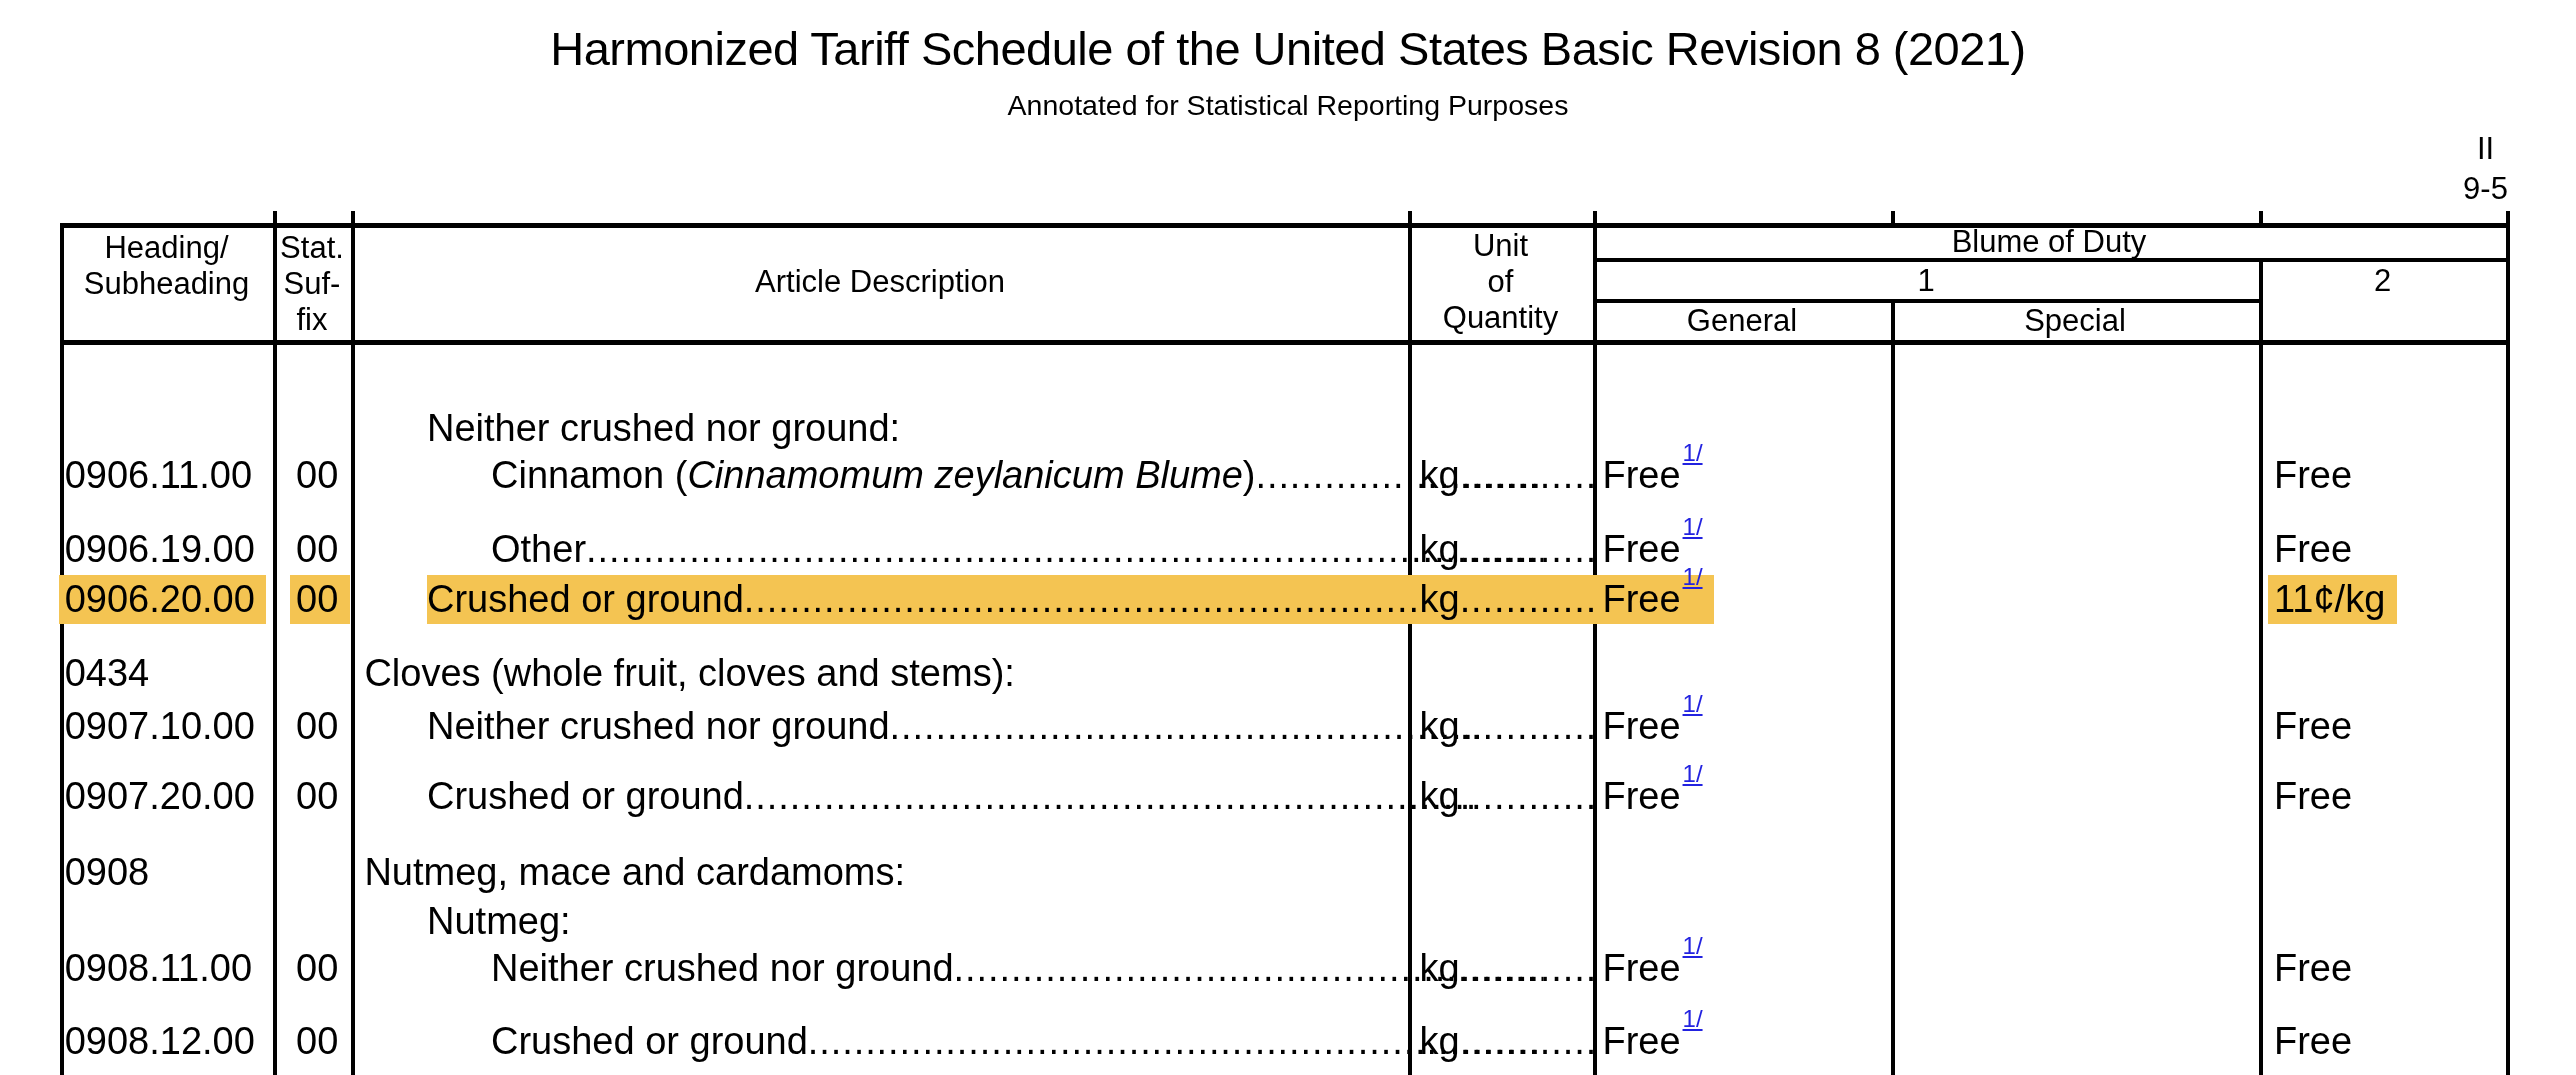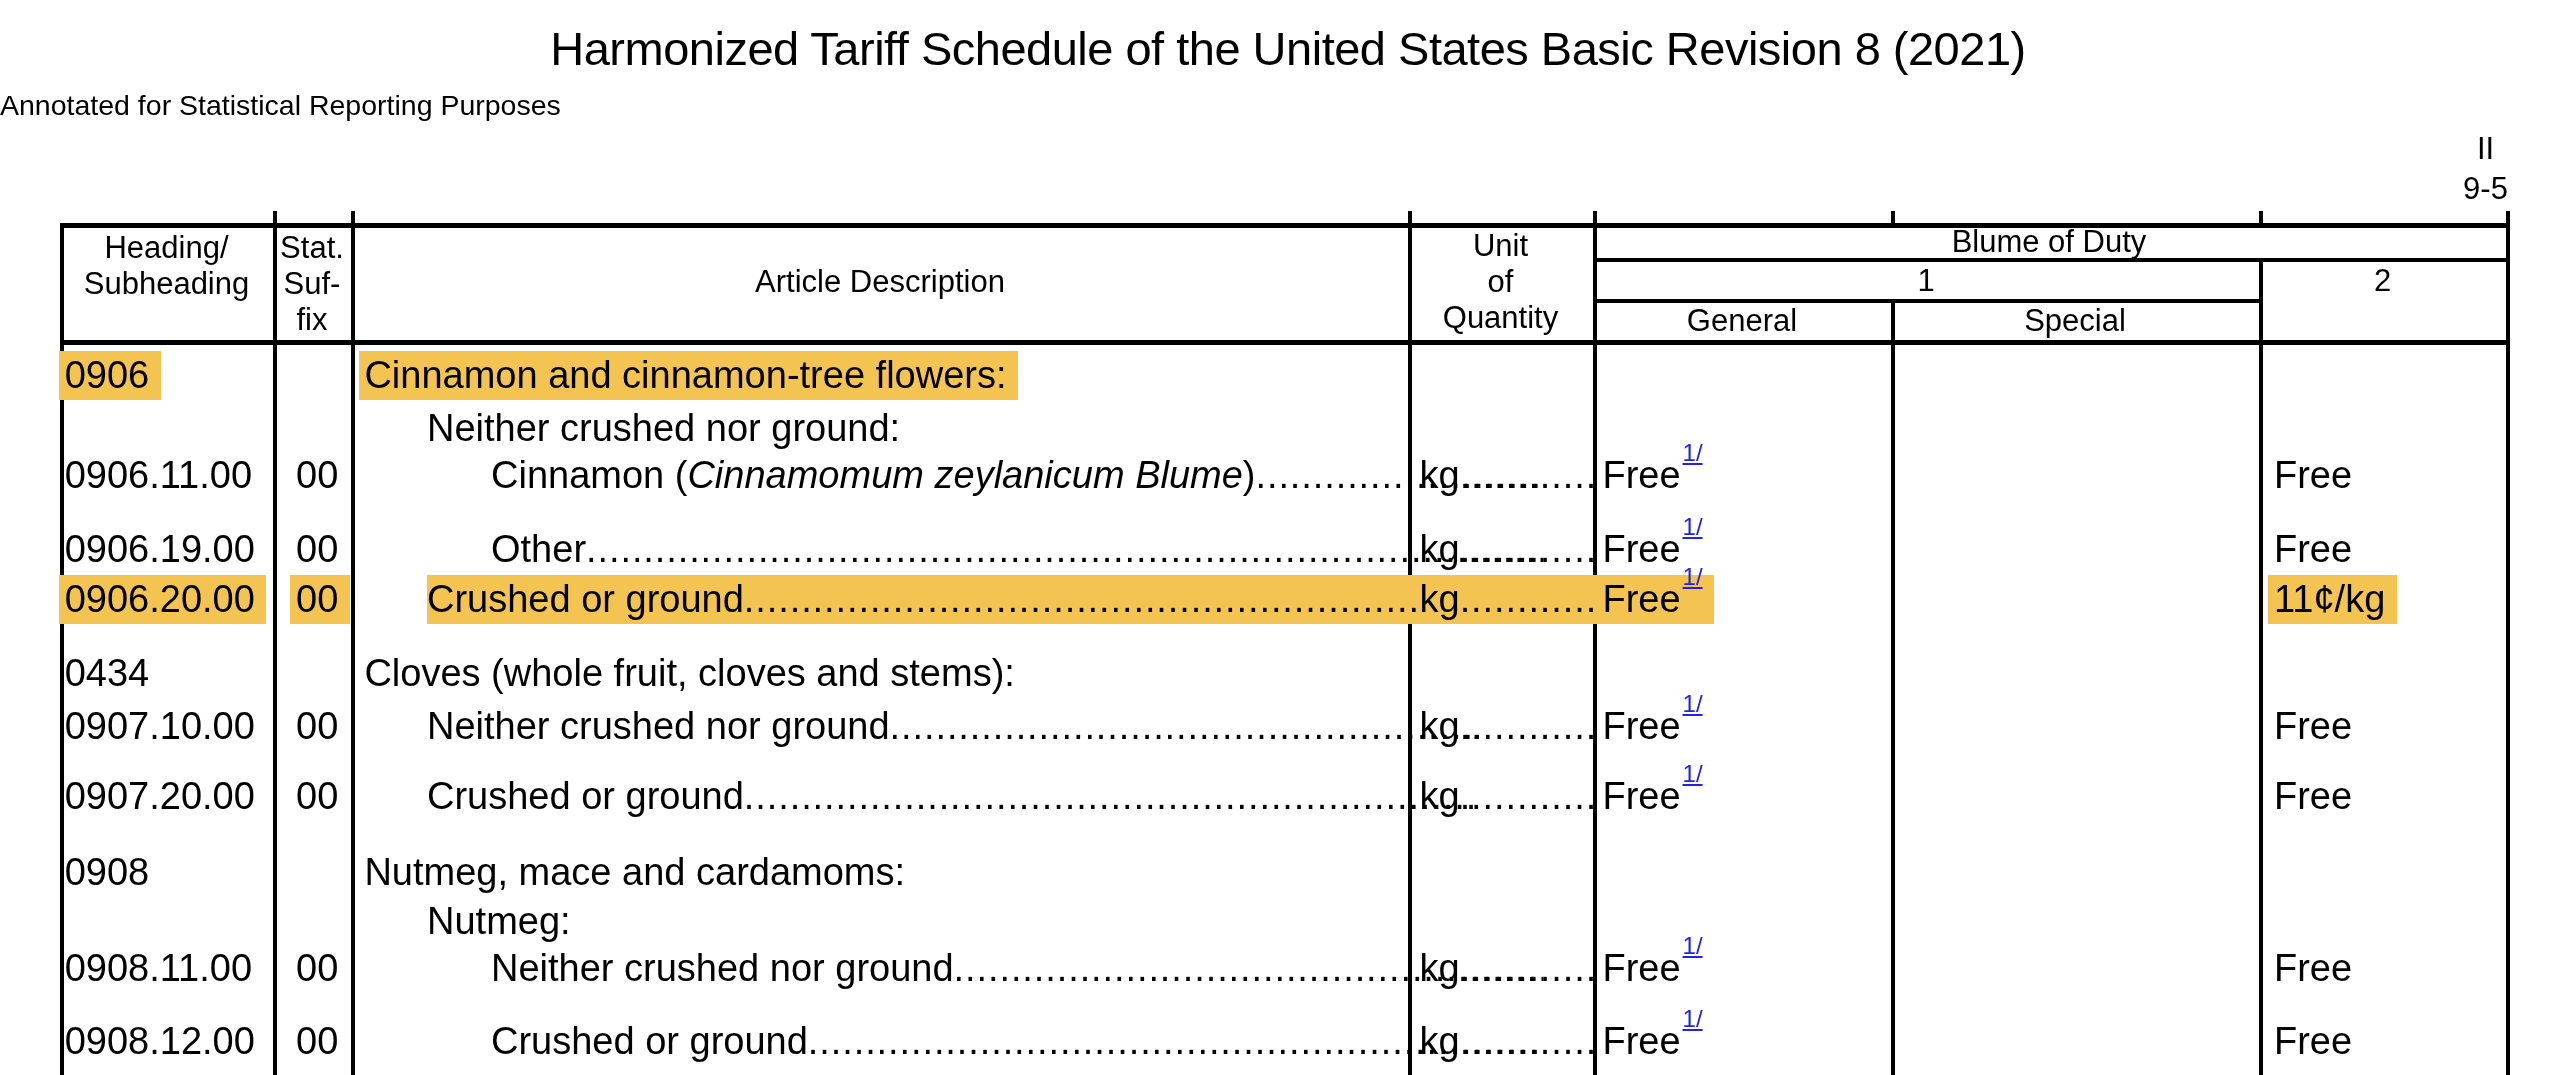--- a/index.html
+++ b/index.html
@@ -1,21 +1,21 @@
 <!DOCTYPE html>
 <html style="font-size:15px"><head>
 <meta charset="utf-8">
 <style>
   html,body{margin:0;padding:0;background:#fff}
   .page{position:relative;width:2576px;height:1076px;background:#ffffff;overflow:hidden;
         font-family:"Liberation Sans","DejaVu Sans",sans-serif;color:#000}
 
   .doc-title{position:absolute;top:21px;left:0;width:2576px;text-align:center;
              font-size:47px;font-weight:normal;letter-spacing:-0.5px}
-  .doc-subtitle{position:absolute;top:89px;left:0;width:2576px;text-align:left;font-size:28.5px}
+  .doc-subtitle{position:absolute;top:89px;left:0;width:2576px;text-align:center;font-size:28.5px}
   .corner{position:absolute;width:123px;text-align:center;font-size:31px}
   .corner.mark{top:131px;left:2424px}
   .corner.num{top:171px;left:2424px}
 
   
   .vl,.hline{position:absolute;background:#000}
   .vl{width:3.8px}
   .hline{height:3.8px}
   .hline.thick{height:4.7px}
 
@@ -87,26 +87,20 @@
     <div>of</div>
     <div>Quantity</div>
   </div>
   <div class="hcell mid" style="left:351px;top:226px;width:1058px;height:112px">Article Description</div>
   <div class="hcell mid" style="left:1593px;top:225px;width:912px;height:34px">Blume of Duty</div>
   <div class="hcell mid" style="left:1593px;top:262px;width:666px;height:38px">1</div>
   <div class="hcell mid" style="left:2259px;top:262px;width:247px;height:38px">2</div>
   <div class="hcell mid" style="left:1593px;top:302px;width:298px;height:38px">General</div>
   <div class="hcell mid" style="left:1891px;top:302px;width:368px;height:38px">Special</div>
 
-  <div class="trow" style="top:351px">
-    <div class="c heading"><span class="hl">0906</span></div>
-    <div class="c desc ind0">
-        <span class="hl">Cinnamon and cinnamon-tree flowers:</span>
-      </div>
-  </div>
 
   <div class="trow" style="top:404px">
     <div class="c desc ind1">
         <span>Neither crushed nor ground:</span>
       </div>
   </div>
 
   <div class="trow" style="top:451px">
     <div class="c heading">0906.11.00</div>
     <div class="c suffix">00</div>

